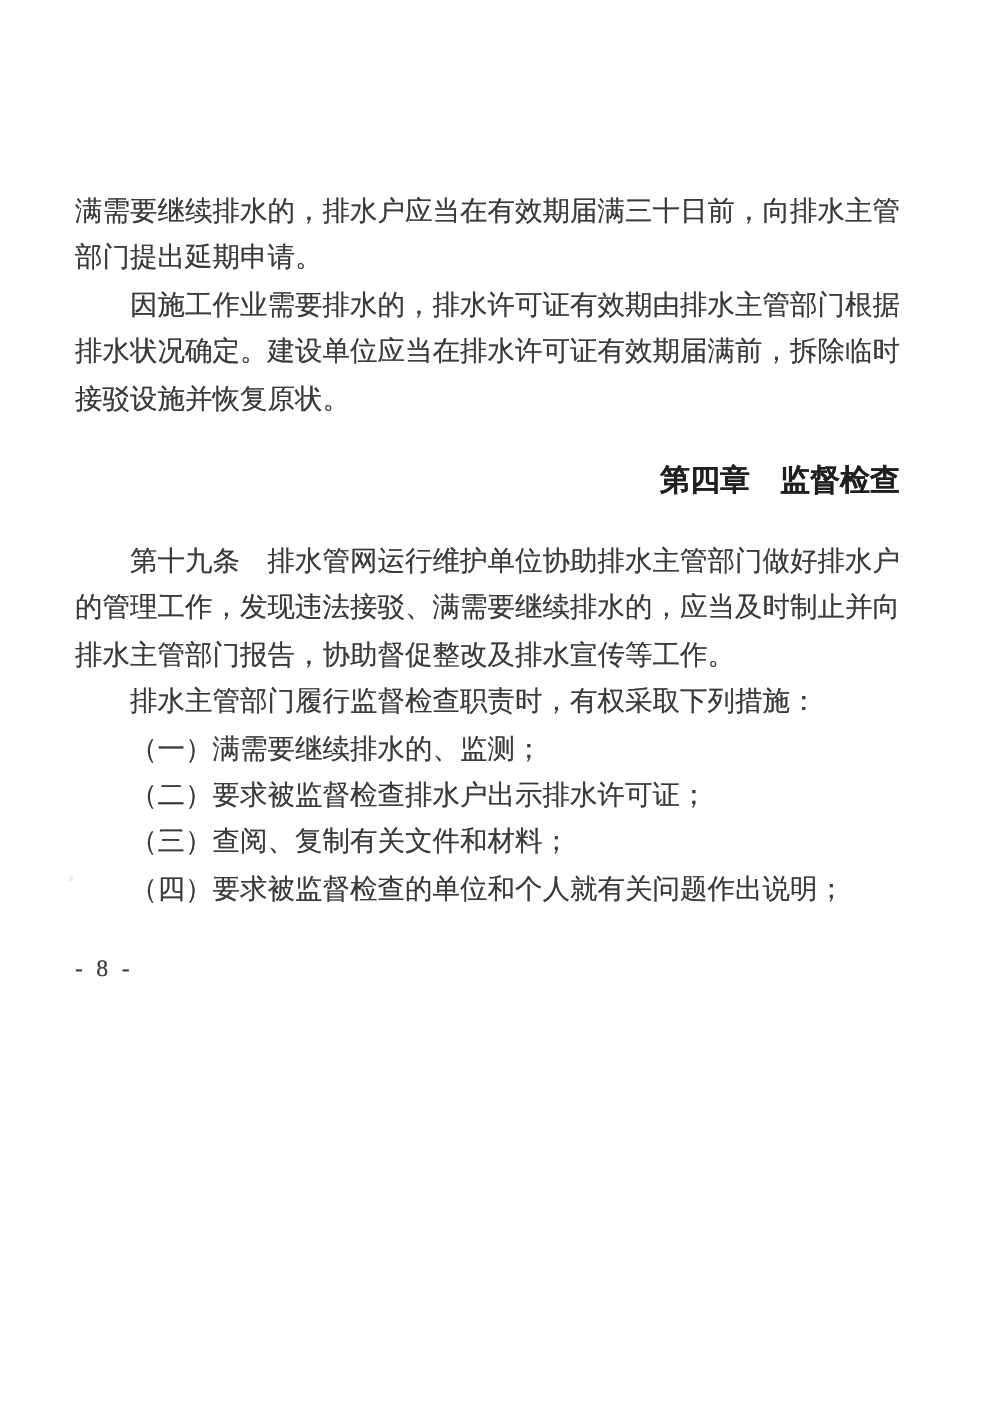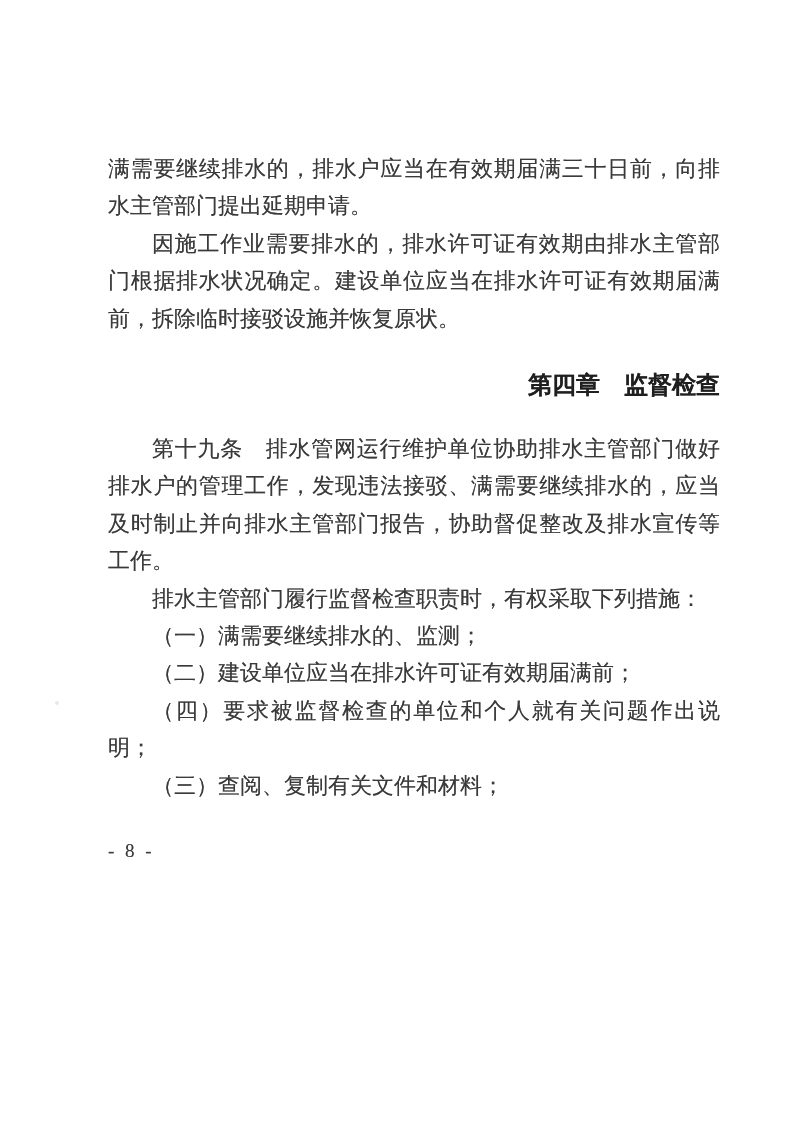--- a/index.html
+++ b/index.html
@@ -6,21 +6,21 @@
     margin: 0;
     padding: 0;
     background: #ffffff;
   }
   .page {
     position: relative;
     width: 793px;
     height: 1121px;
     background: #ffffff;
     box-sizing: border-box;
-    padding: 150px 73px 0 108px;
+    padding: 150px 73px 0 60px;
     overflow: hidden;
     font-family: "Liberation Serif", "DejaVu Serif", serif;
     font-size: 22px;
     line-height: 37.4px;
     color: #3a3a3a;
     text-shadow: 0 0 0.5px #8a8a8a;
   }
   .para {
     margin: 0;
     text-align: justify;
@@ -69,23 +69,23 @@
   <h2 class="chapter">第四章　监督检查</h2>
 
   <p class="para">第十九条　排水管网运行维护单位协助排水主管部门做好排水户的管理工作，发现违法接驳、满需要继续排水的，应当及时制止并向排水主管部门报告，协助督促整改及排水宣传等工作。</p>
 
 
 
   <p class="para">排水主管部门履行监督检查职责时，有权采取下列措施：</p>
 
   <p class="para">（一）满需要继续排水的、监测；</p>
 
-  <p class="para">（二）建设单位应当在排水许可证有效期届满前；</p>
+  <p class="para">（二）要求被监督检查排水户出示排水许可证；</p>
+
+  <p class="para">（三）查阅、复制有关文件和材料；</p>
 
   <p class="para">（四）要求被监督检查的单位和个人就有关问题作出说明；</p>
-
-  <p class="para">（三）查阅、复制有关文件和材料；</p>
 
   <div class="pagenum">- 8 -</div>
 
   <div class="speck"></div>
 
 </div>
 
 </body></html>

